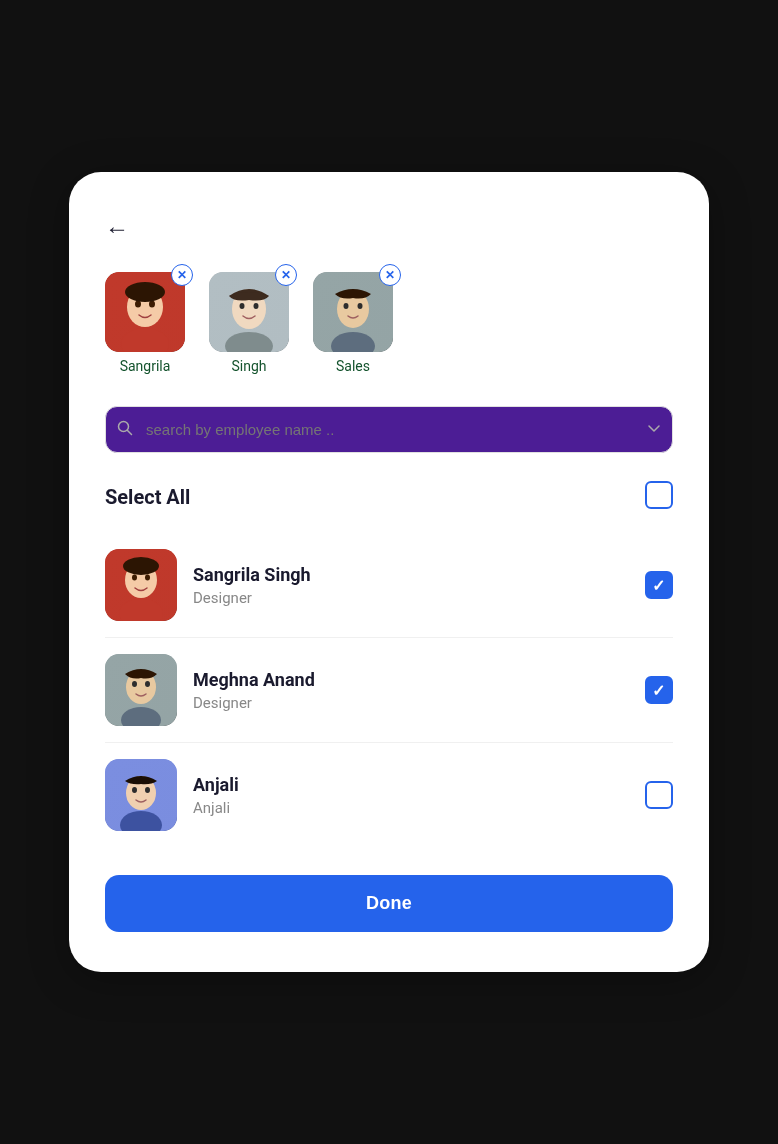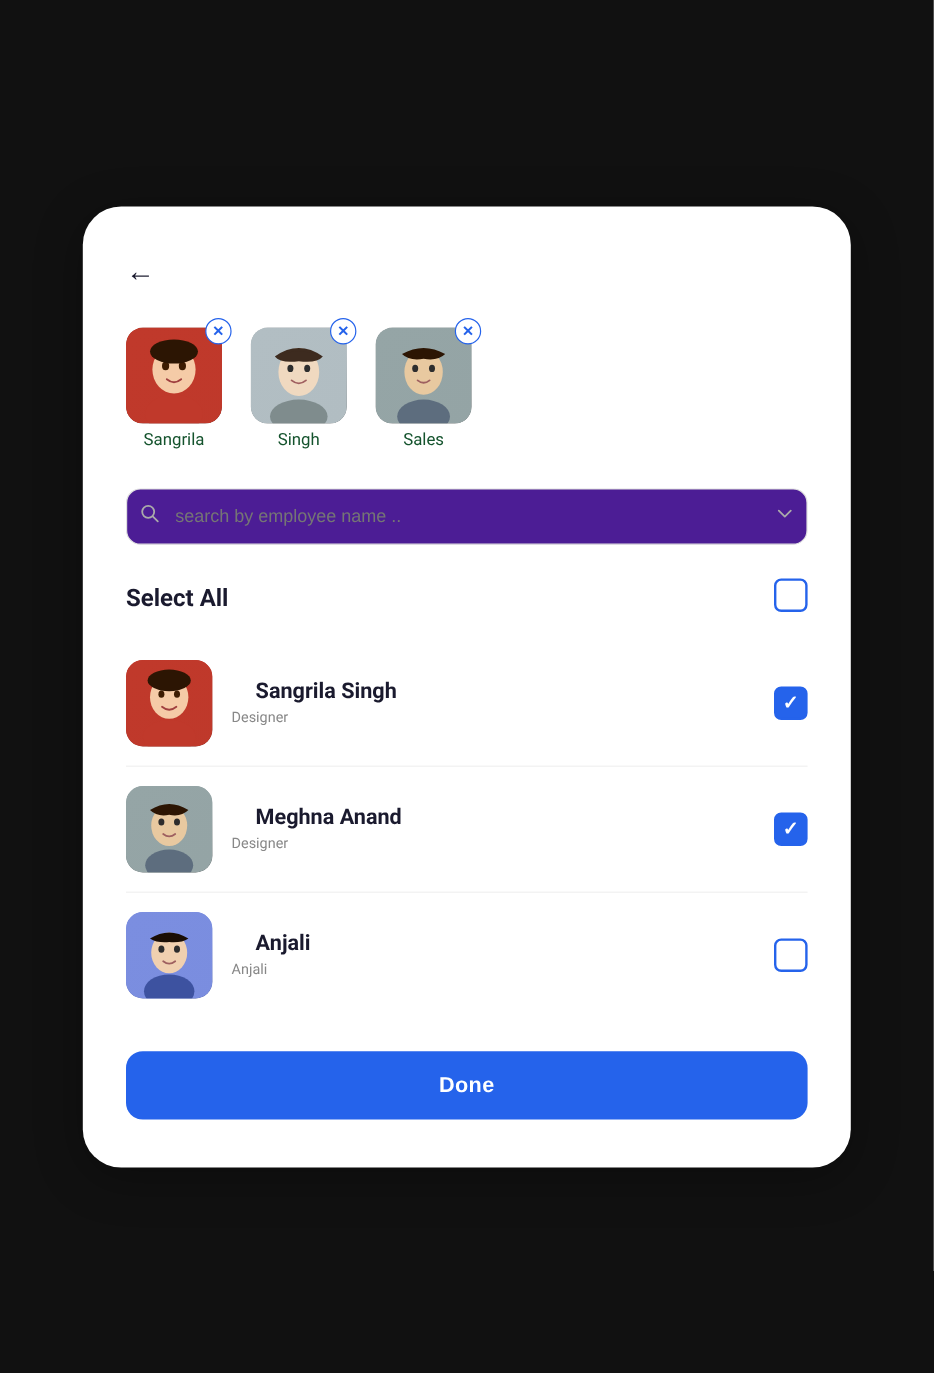--- a/index.html
+++ b/index.html
@@ -222,25 +222,24 @@
 
     .employee-info {
       flex: 1;
     }
 
     .employee-name {
       font-size: 18px;
       font-weight: 700;
       color: #1a1a2e;
       margin-bottom: 4px;
-      margin-left: 20px;
     }
 
     .employee-role {
-      font-size: 12px;
+      font-size: 15px;
       color: #888;
     }
 
     .done-btn {
       width: 100%;
       padding: 18px;
       background: #2563eb;
       color: #fff;
       border: none;
       border-radius: 14px;

